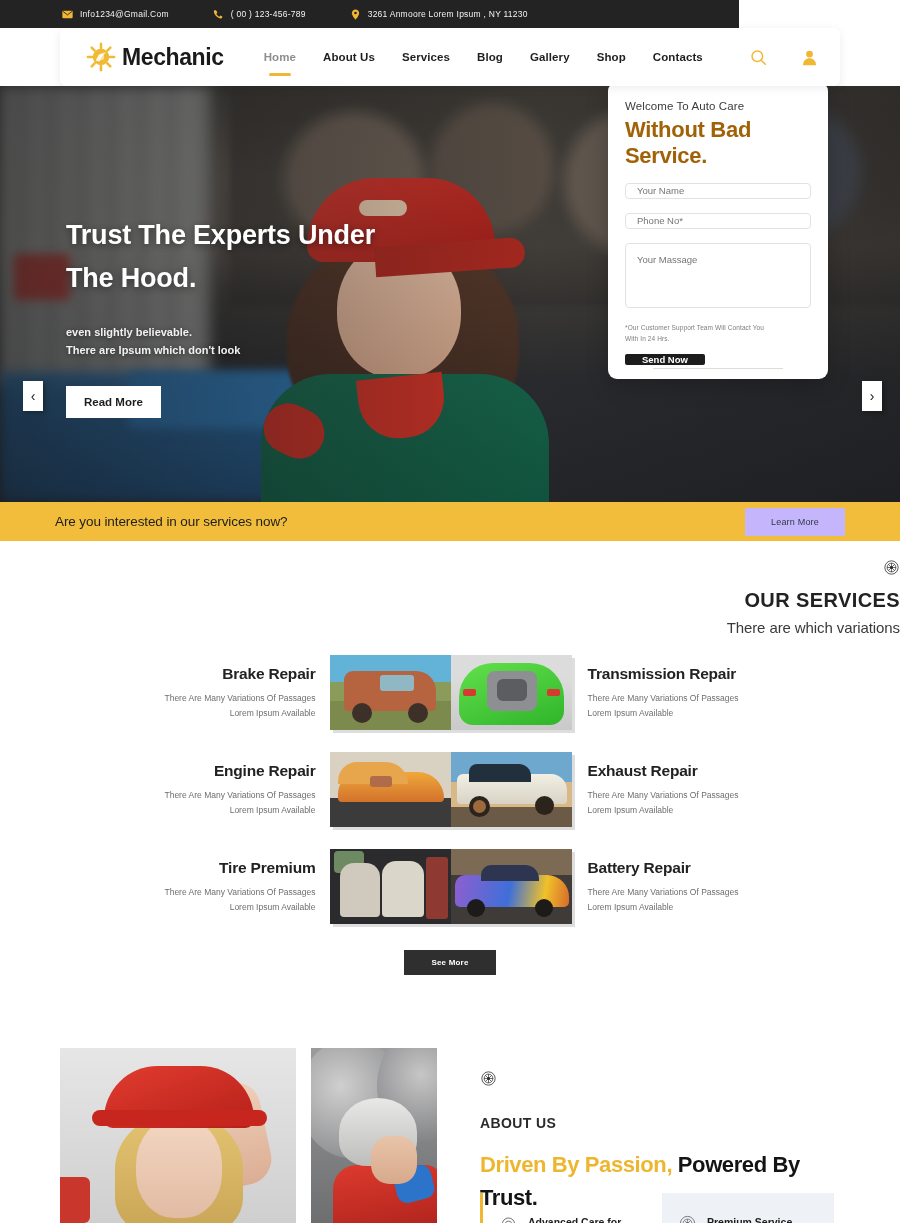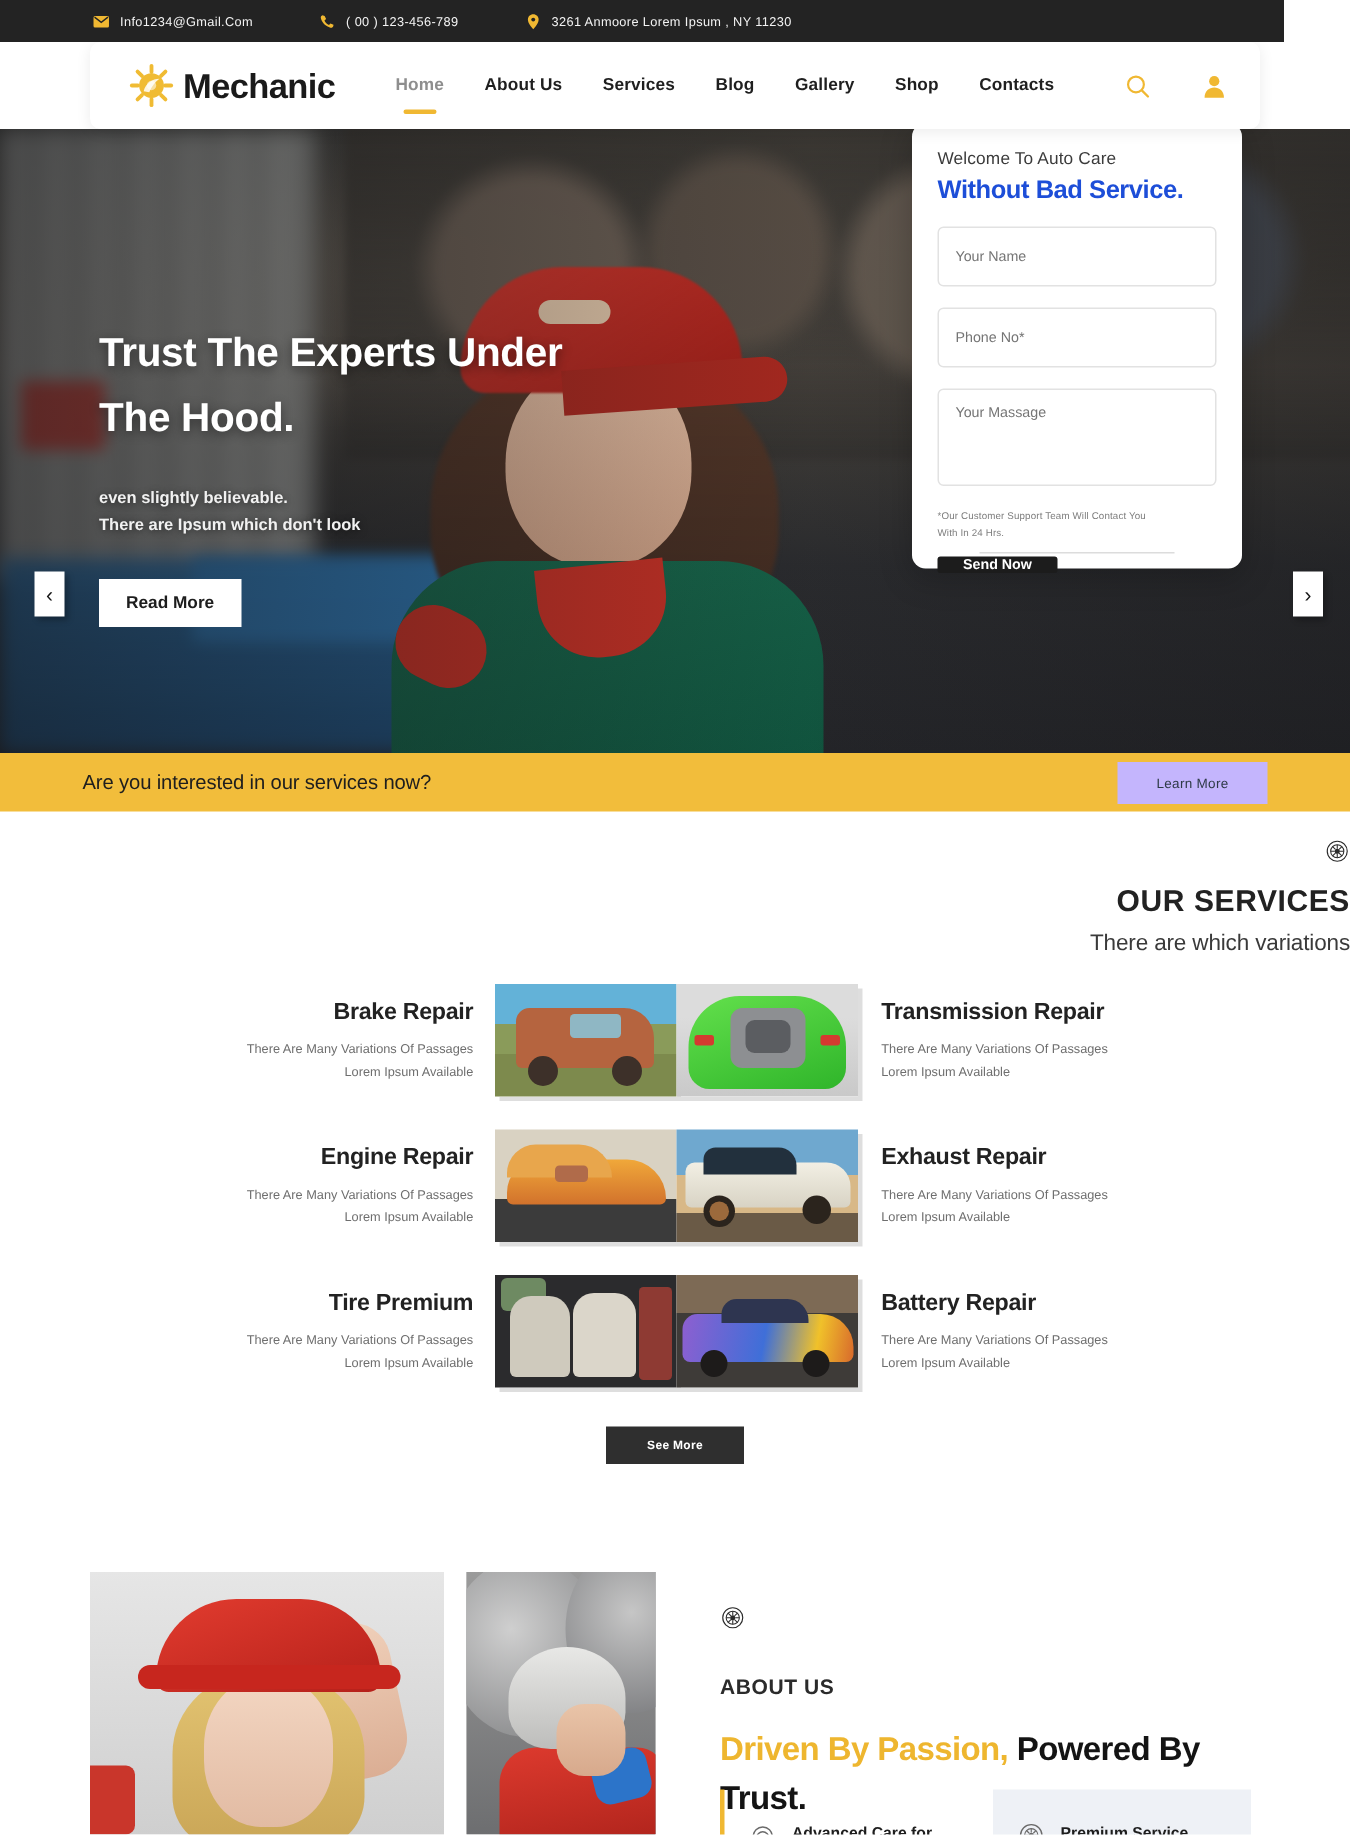--- a/index.html
+++ b/index.html
@@ -7,21 +7,21 @@
     width: 900px;
     height: 1223px;
     overflow: hidden;
     font-family: "Liberation Sans", sans-serif;
     background: #ffffff;
   }
   .page { position: relative; width: 900px; height: 1223px; overflow: hidden; }
 
   
   .topbar {
-    position: absolute; top: 0; left: 0; width: 856px; height: 28px;
+    position: absolute; top: 0; left: 0; width: 739px; height: 28px;
     background: #232323; display: flex; align-items: center;
     padding-left: 62px; gap: 44px; z-index: 30;
   }
   .tb-item { display: flex; align-items: center; gap: 7px; }
   .tb-ico { width: 11px; height: 11px; display: block; flex: 0 0 auto; }
   .tb-txt { color: #f3f3f3; font-size: 8.5px; letter-spacing: .25px; white-space: nowrap; }
 
   
   .header {
     position: absolute; top: 28px; left: 60px; width: 780px; height: 58px;
@@ -156,27 +156,27 @@
   .sa-prev { left: 23px; }
   .sa-next { right: 18px; }
 
   
   .hform {
     position: absolute; right: 72px; top: 82px; width: 220px; height: 297px;
     background: #fff; border-radius: 9px; padding: 18px 17px 0 17px; z-index: 7;
     box-shadow: 0 6px 22px rgba(0,0,0,.22);
   }
   .hf-kicker { font-size: 11.5px; color: #3b3b3b; letter-spacing: .1px; }
-  .hf-title { margin-top: 5px; font-size: 17px; font-weight: 700; color: #1d4ed8; letter-spacing: -.3px; }
+  .hf-title { margin-top: 5px; font-size: 22px; font-weight: 700; color: #a16207; letter-spacing: -.3px; }
   .hf-input, .hf-area {
     width: 100%; margin-top: 14px; border: 1px solid #e2e2e2; border-radius: 4px;
     font-family: "Liberation Sans", sans-serif; font-size: 9.5px; color: #555;
     padding: 0 11px; background: #fff; outline: none;
   }
-  .hf-input { height: 40px; line-height: 24px; }
+  .hf-input { height: 16px; line-height: 24px; }
   .hf-area { height: 65px; padding: 9px 11px; resize: none; line-height: 1.4; }
   .hf-note { margin-top: 10px; font-size: 6.5px; color: #7d7d7d; line-height: 1.75; letter-spacing: .1px; }
   .hf-send {
     margin-top: 9px; background: #1c1c1c; color: #fff; border: none; cursor: pointer;
     font-family: "Liberation Sans", sans-serif; font-size: 9.5px; font-weight: 700;
     padding: 0 17px; border-radius: 2px;
   }
   .hf-bar { position: absolute; left: 45px; right: 45px; bottom: 10px; height: 1px; background: #dcdcdc; }
 
   

